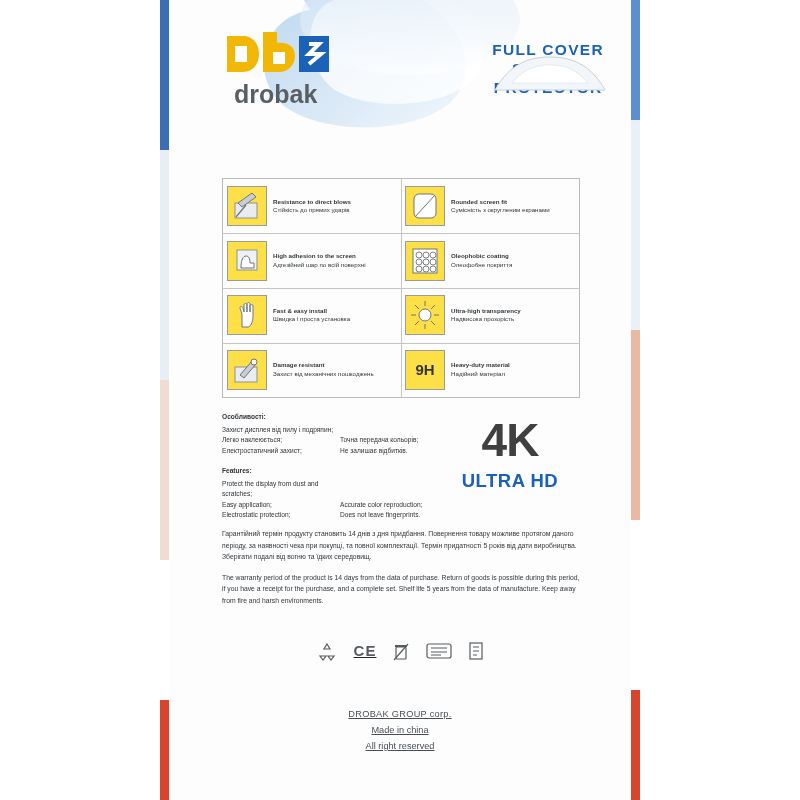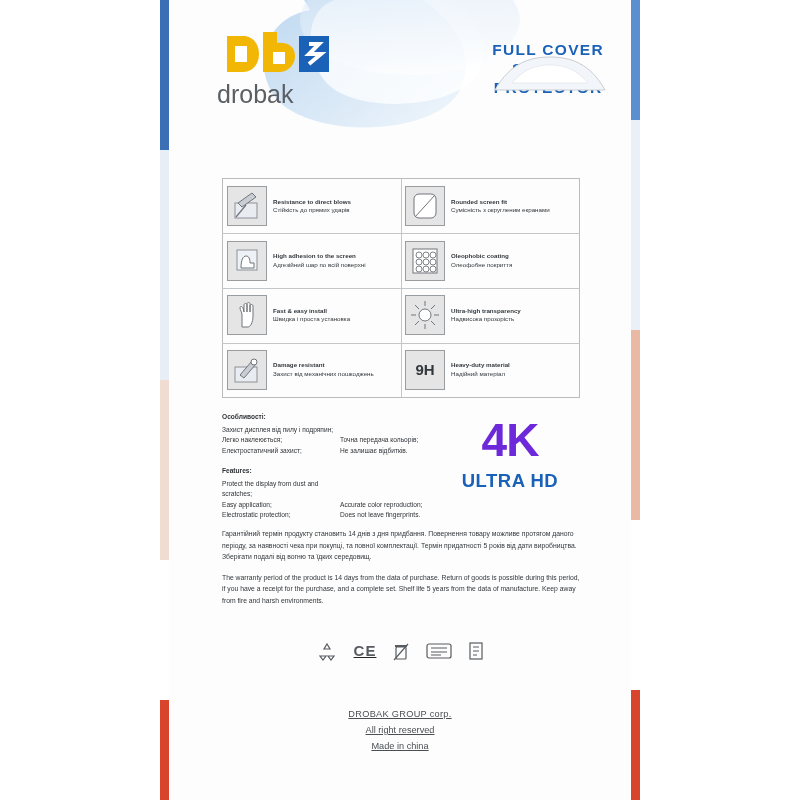--- a/index.html
+++ b/index.html
@@ -70,25 +70,25 @@
     height: 90px;
   }
   .logo-mark {
     position: relative;
     width: 110px;
     height: 48px;
     margin-left: 8px;
   }
   .logo-text {
     font-size: 25px;
-    font-weight: normal;
+    font-weight: bold;
     color: #5a5f64;
     letter-spacing: 0px;
     margin-top: 2px;
-    margin-left: 2px;
+    margin-left: 19px;
   }
   .fullcover {
     position: absolute;
     right: 36px;
     top: 40px;
     text-align: center;
     color: #1a62b8;
     font-weight: bold;
     font-size: 15.5px;
     letter-spacing: 1.3px;
@@ -127,21 +127,21 @@
   .cell .ic {
     width: 40px;
     height: 40px;
     min-width: 40px;
     border: 1px solid #9a9da0;
     box-sizing: border-box;
     margin-right: 6px;
     display: flex;
     align-items: center;
     justify-content: center;
-    background: #e5e5e5;
+    background: #fde047;
   }
   .cell .txt {
     font-size: 6.2px;
     line-height: 8.5px;
     color: #32373b;
   }
   .cell .txt .en { font-weight: bold; display: block; }
   .cell .txt .ua { display: block; }
   .hline {
     position: absolute;
@@ -178,21 +178,21 @@
   .badge4k {
     position: absolute;
     right: 55px;
     top: 418px;
     text-align: center;
     width: 150px;
   }
   .badge4k .big {
     font-size: 46px;
     font-weight: bold;
-    color: #6d28d9;
+    color: #404040;
     line-height: 44px;
     letter-spacing: -1px;
   }
   .badge4k .sub {
     font-size: 18.5px;
     font-weight: bold;
     color: #1a62b8;
     letter-spacing: 0.5px;
     margin-top: 8px;
   }
@@ -477,19 +477,19 @@
     <span class="c">
       <svg width="14" height="18" viewBox="0 0 14 18">
         <rect x="1" y="1" width="12" height="16" fill="none" stroke="#3a3f44" stroke-width="1.2"></rect>
         <path d="M4,5 L10,5 M4,9 L10,9 M4,13 L8,13" stroke="#3a3f44" stroke-width="1"></path>
       </svg>
     </span>
   </div>
 
   <div class="footer">
     <div class="l1">DROBAK GROUP corp.</div>
+    <div>Made in china</div>
     <div>All right reserved</div>
-    <div>Made in china</div>
   </div>
 </div>
 
 <div class="edge left"></div>
 <div class="edge right"></div>
 
 </body></html>

